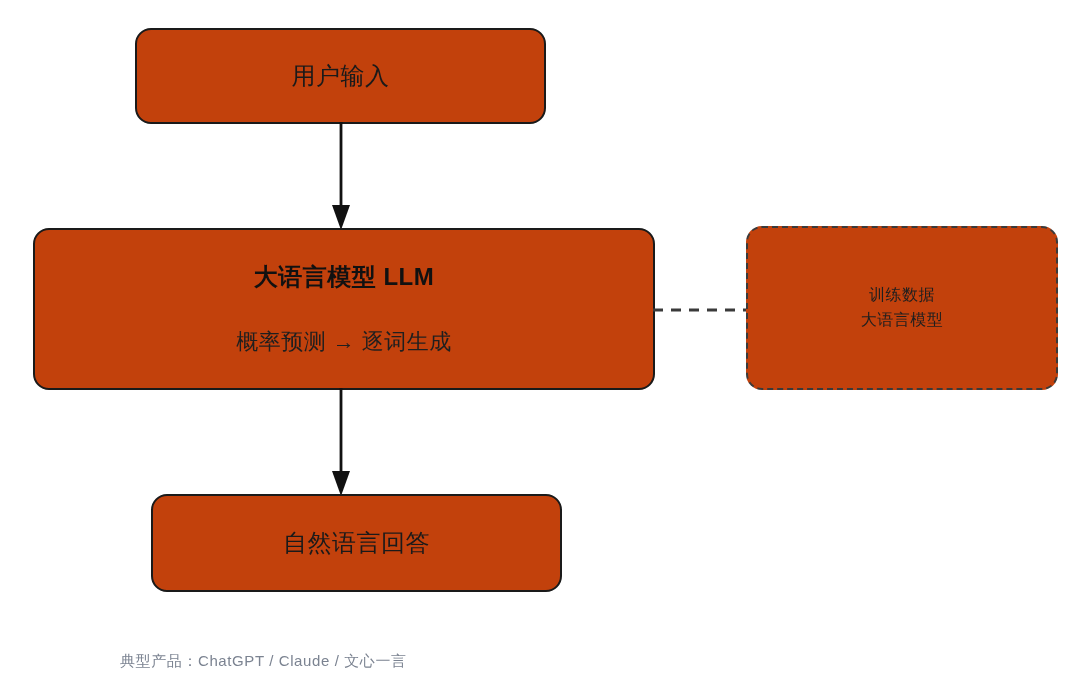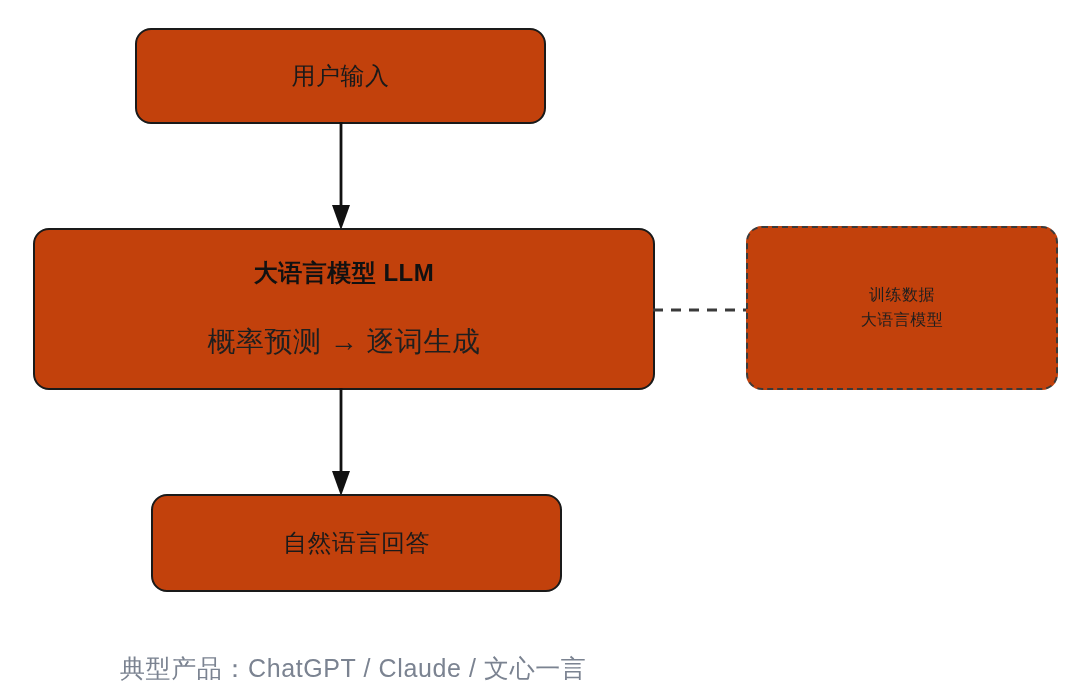--- a/index.html
+++ b/index.html
@@ -78,21 +78,21 @@
   }
   .node-title {
     font-size: 24px;
     font-weight: bold;
     color: #111111;
     line-height: 1.3;
     letter-spacing: 0.5px;
     margin-bottom: 28px;
   }
   .node-subtitle {
-    font-size: 28px;
+    font-size: 22px;
     font-weight: normal;
     color: #1f1f1f;
     line-height: 1.3;
     letter-spacing: 0.5px;
     margin-top: 8px;
   }
   .node-line {
     font-size: 16px;
     color: #1f1f1f;
     line-height: 1.55;
@@ -122,21 +122,21 @@
     top: 296px;
     width: 96px;
     height: 28px;
   }
 
   
   #caption-products {
     position: absolute;
     left: 120px;
     top: 652px;
-    font-size: 25px;
+    font-size: 15px;
     color: #7b8391;
     letter-spacing: 0.6px;
     white-space: nowrap;
   }
 </style>
 </head>
 <body>
 
 <div id="diagram-canvas">
 

